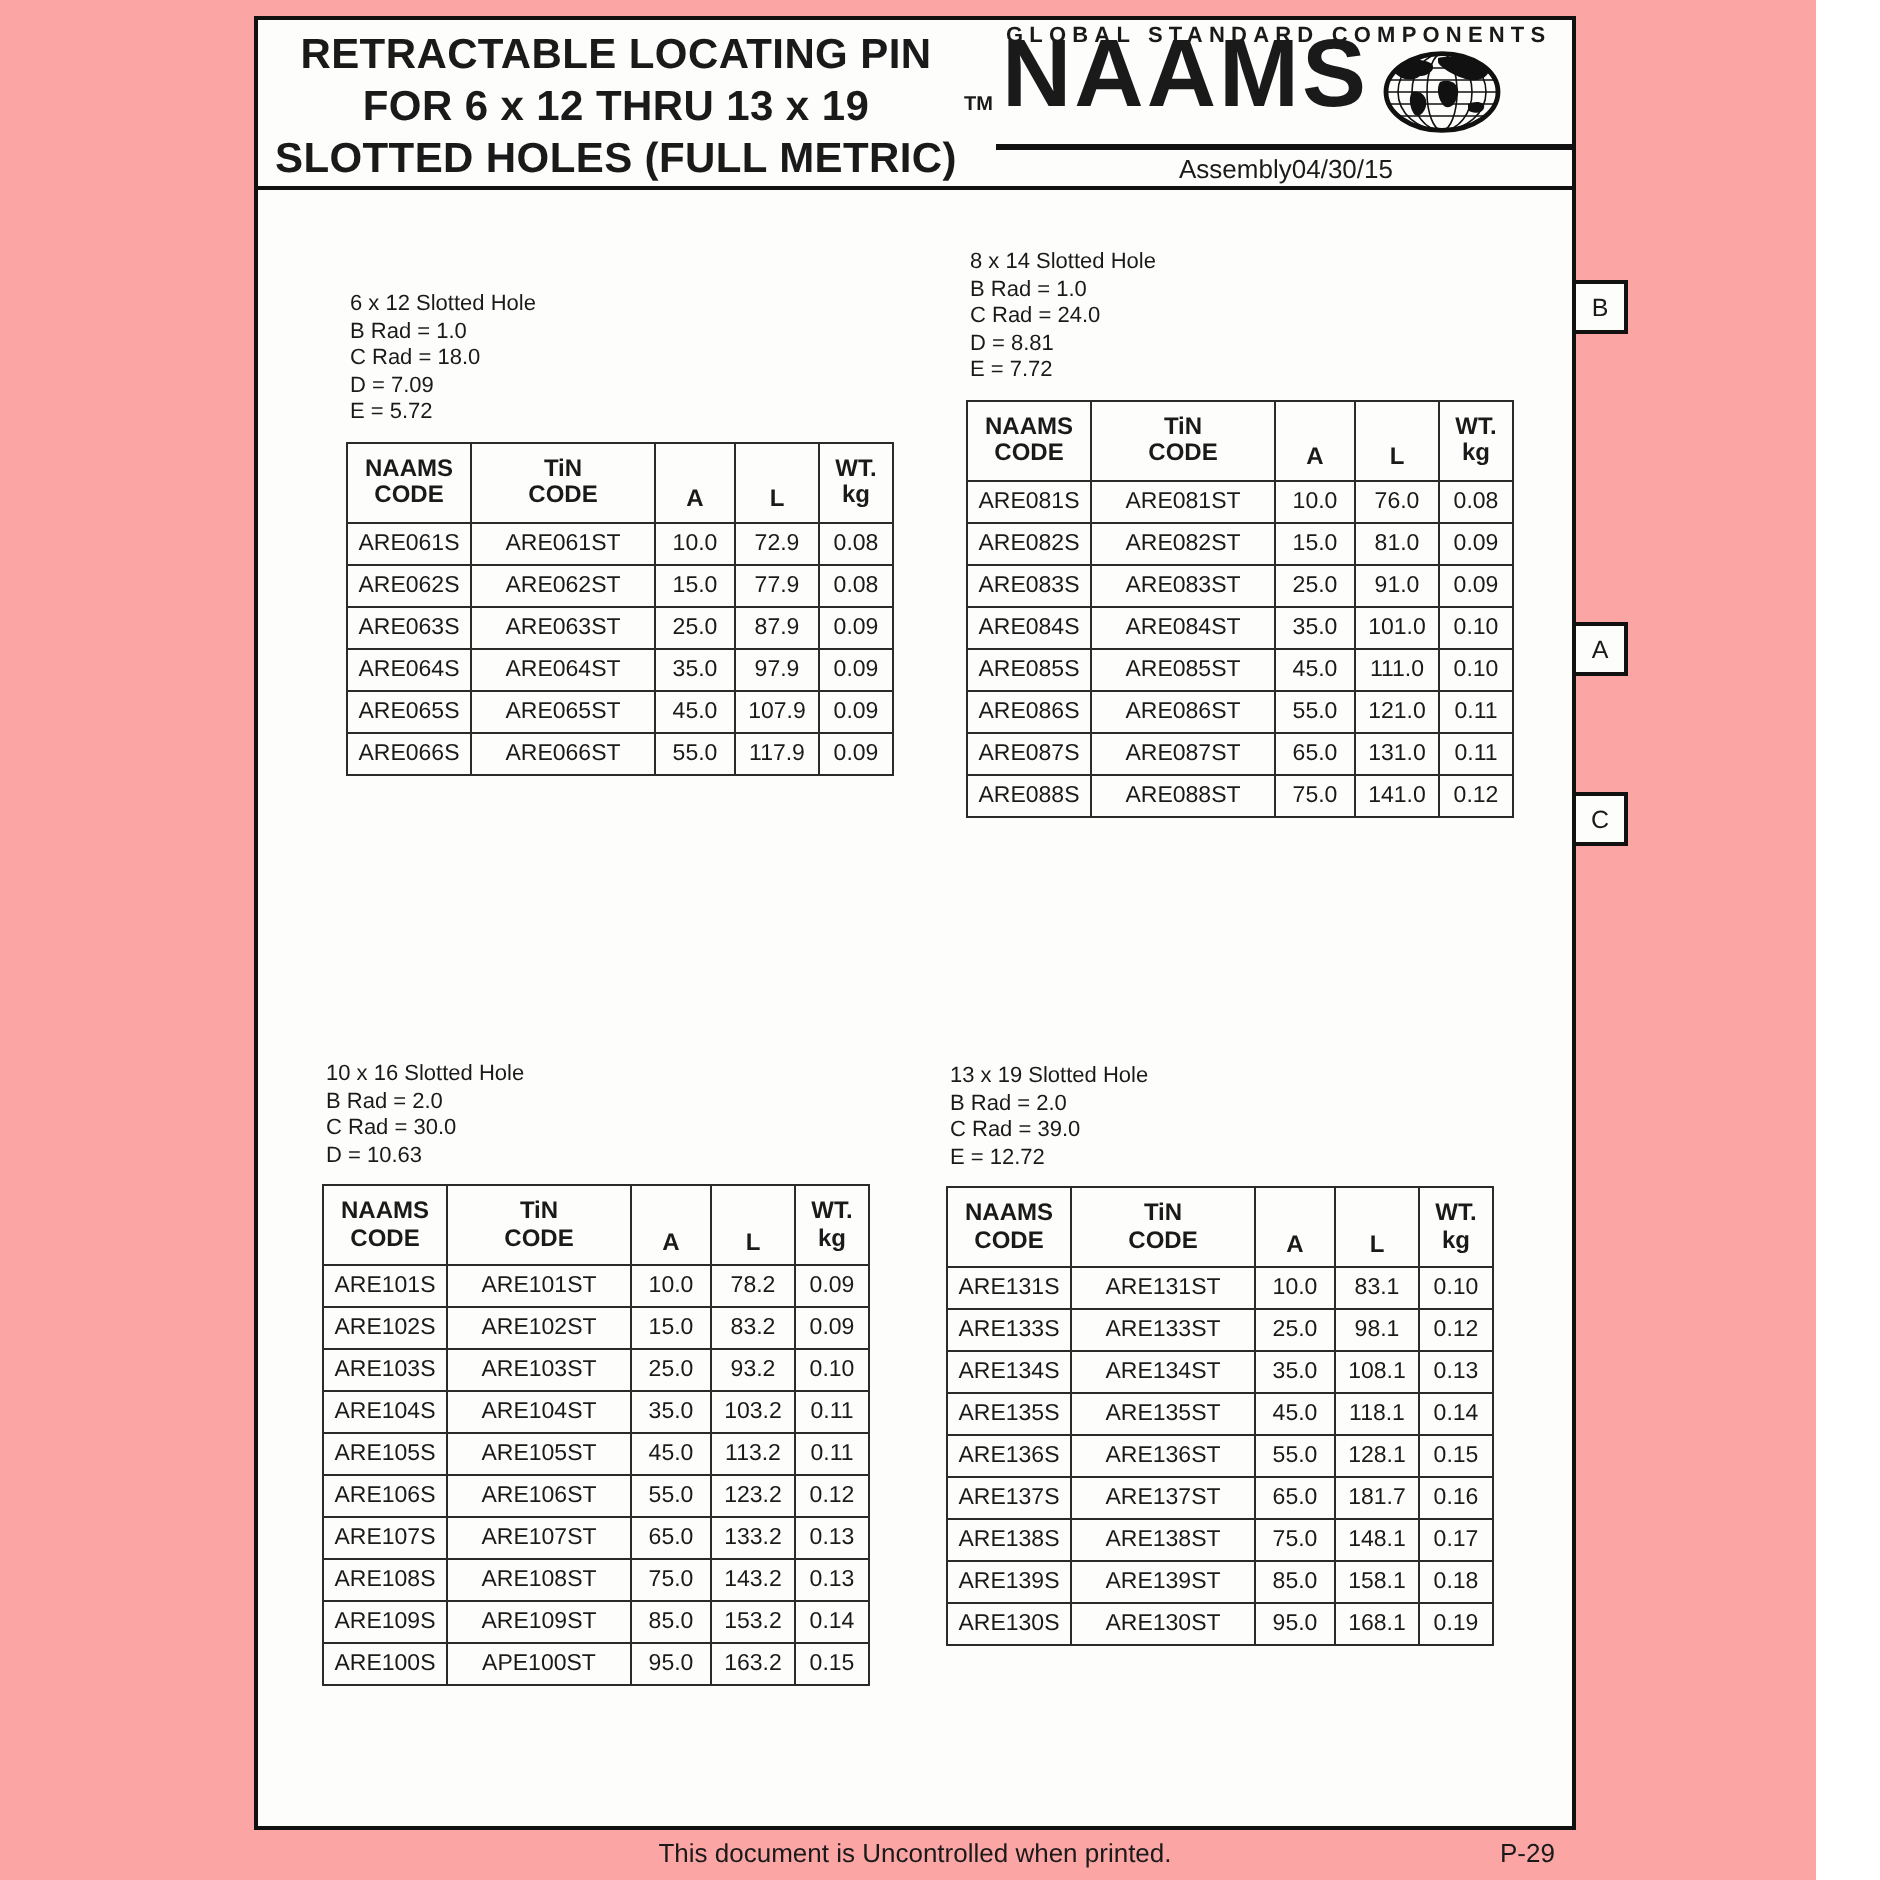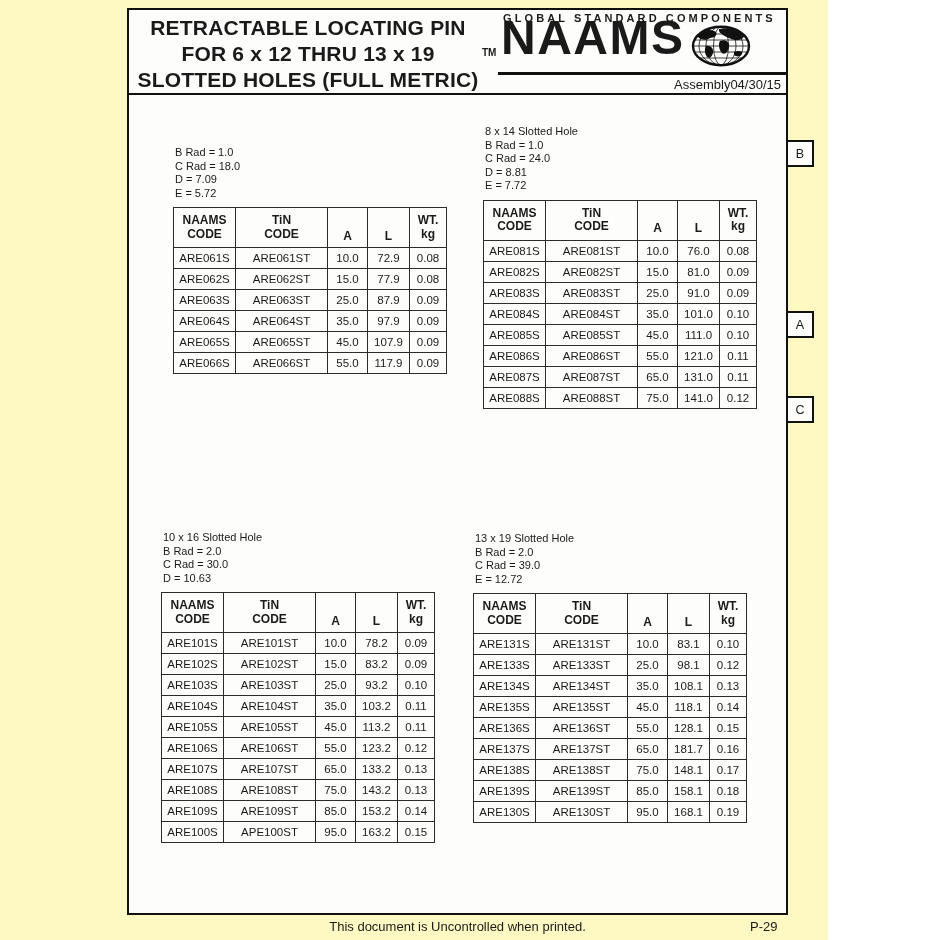--- a/index.html
+++ b/index.html
@@ -1,36 +1,36 @@
 <!DOCTYPE html>
 <html><head>
 <meta charset="utf-8">
 <style>
   * { margin:0; padding:0; box-sizing:border-box; }
   html,body { background:#ffffff; }
   body { font-family:"Liberation Sans", sans-serif; color:#1a1a1a; }
-  .page { position:relative; width:828px; height:940px; background:#fef9c3; overflow:hidden; }
+  .page { position:relative; width:908px; height:940px; background:#fca5a5; overflow:hidden; }
 
   
   .frame { position:absolute; left:127px; top:8px; width:661px; height:907px;
            border:2px solid #111; background:#fdfdfc; }
 
   
   .header { position:absolute; left:0; top:0; right:0; height:85px; border-bottom:2px solid #111; }
   .title { position:absolute; left:2px; top:5px; width:354px; text-align:center;
            font-size:21px; font-weight:bold; line-height:26px; letter-spacing:0.2px; }
   .gsc { position:absolute; left:374px; top:2px; font-size:11px; font-weight:bold;
          letter-spacing:3.1px; white-space:nowrap; }
   .tm { position:absolute; left:353px; top:37px; font-size:10px; font-weight:bold; }
   .naams { position:absolute; left:372px; top:6px; font-size:48px; font-weight:bold;
            letter-spacing:1.5px; line-height:44px; }
   .globe { position:absolute; left:562px; top:15px; }
   .brand-rule { position:absolute; left:369px; top:62px; width:290px; height:2.5px; background:#111; }
   .assembly-row { position:absolute; left:376px; top:67px; width:276px;
-                  display:flex; justify-content:flex-end; font-size:13px; }
+                  display:flex; justify-content:center; font-size:13px; }
 
   
   .group { position:absolute; }
   .g1 { left:44px;  top:136px; }
   .g2 { left:354px; top:115px; }
   .g3 { left:32px;  top:521px; }
   .g4 { left:344px; top:522px; }
   .info { margin-left:2px; font-size:11px; line-height:13.6px; margin-bottom:7px; }
   .dtable { border-collapse:collapse; table-layout:fixed; background:#fdfdfc; }
   .dtable, .dtable th, .dtable td { border:1px solid #2b2b2b; }
@@ -96,20 +96,21 @@
       </svg>
       <div class="brand-rule"></div>
       <div class="assembly-row">
         <span>Assembly</span>
         <span>04/30/15</span>
       </div>
     </div>
 
     <div class="group g1">
       <div class="info">
+        <div>6 x 12 Slotted Hole</div>
         <div>
             <div>B Rad = 1.0</div>
             <div>C Rad = 18.0</div>
             <div>D = 7.09</div>
             <div>E = 5.72</div>
           </div>
       </div>
       <table class="dtable">
         <thead>
           <tr>

